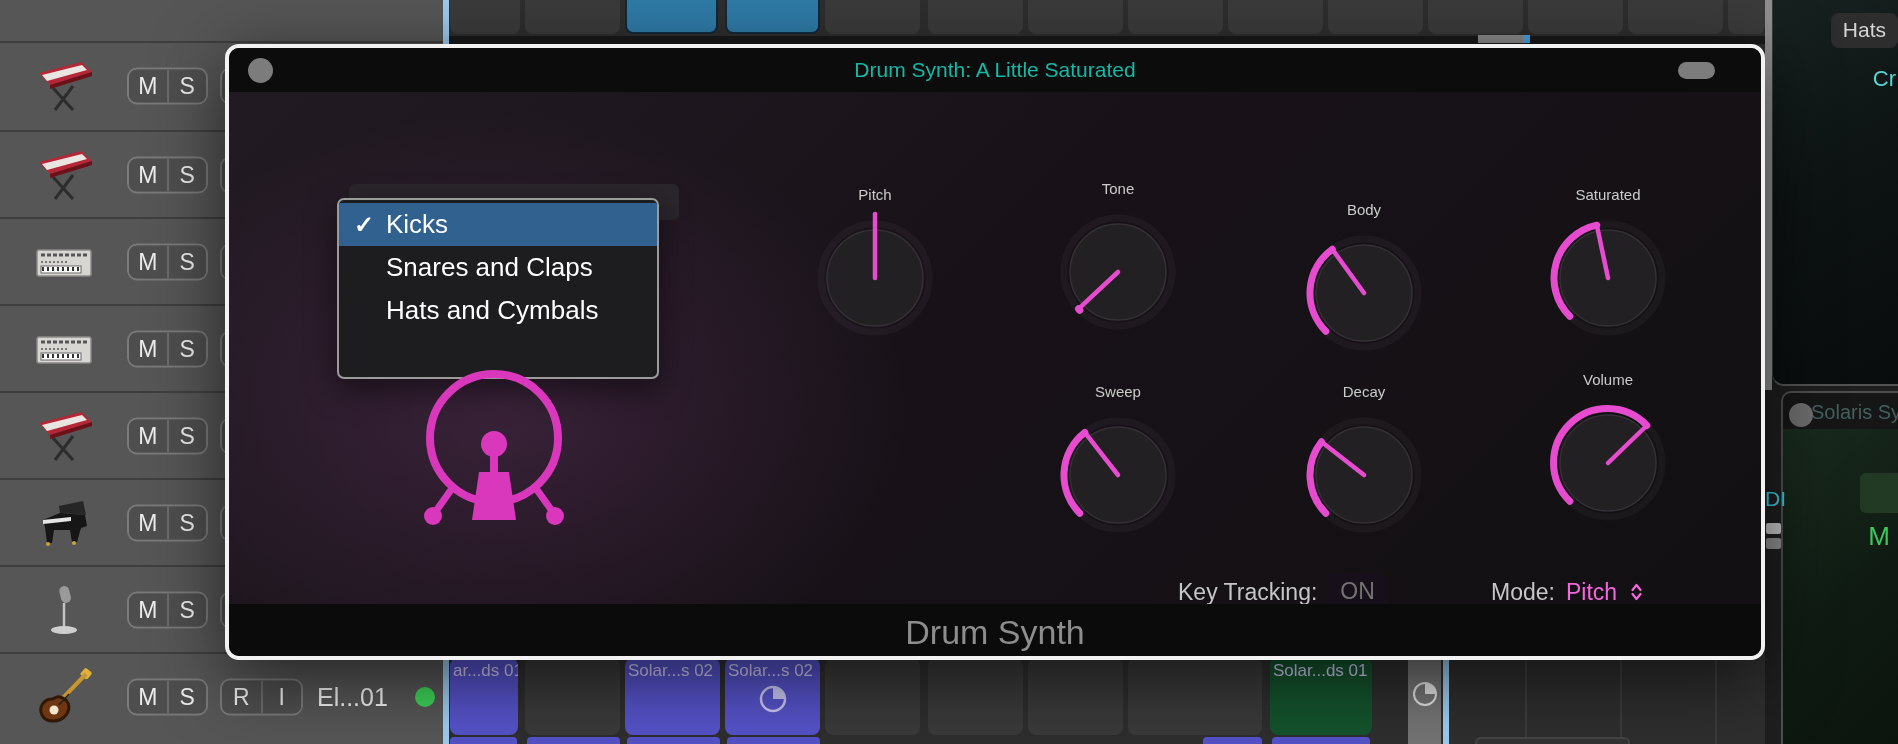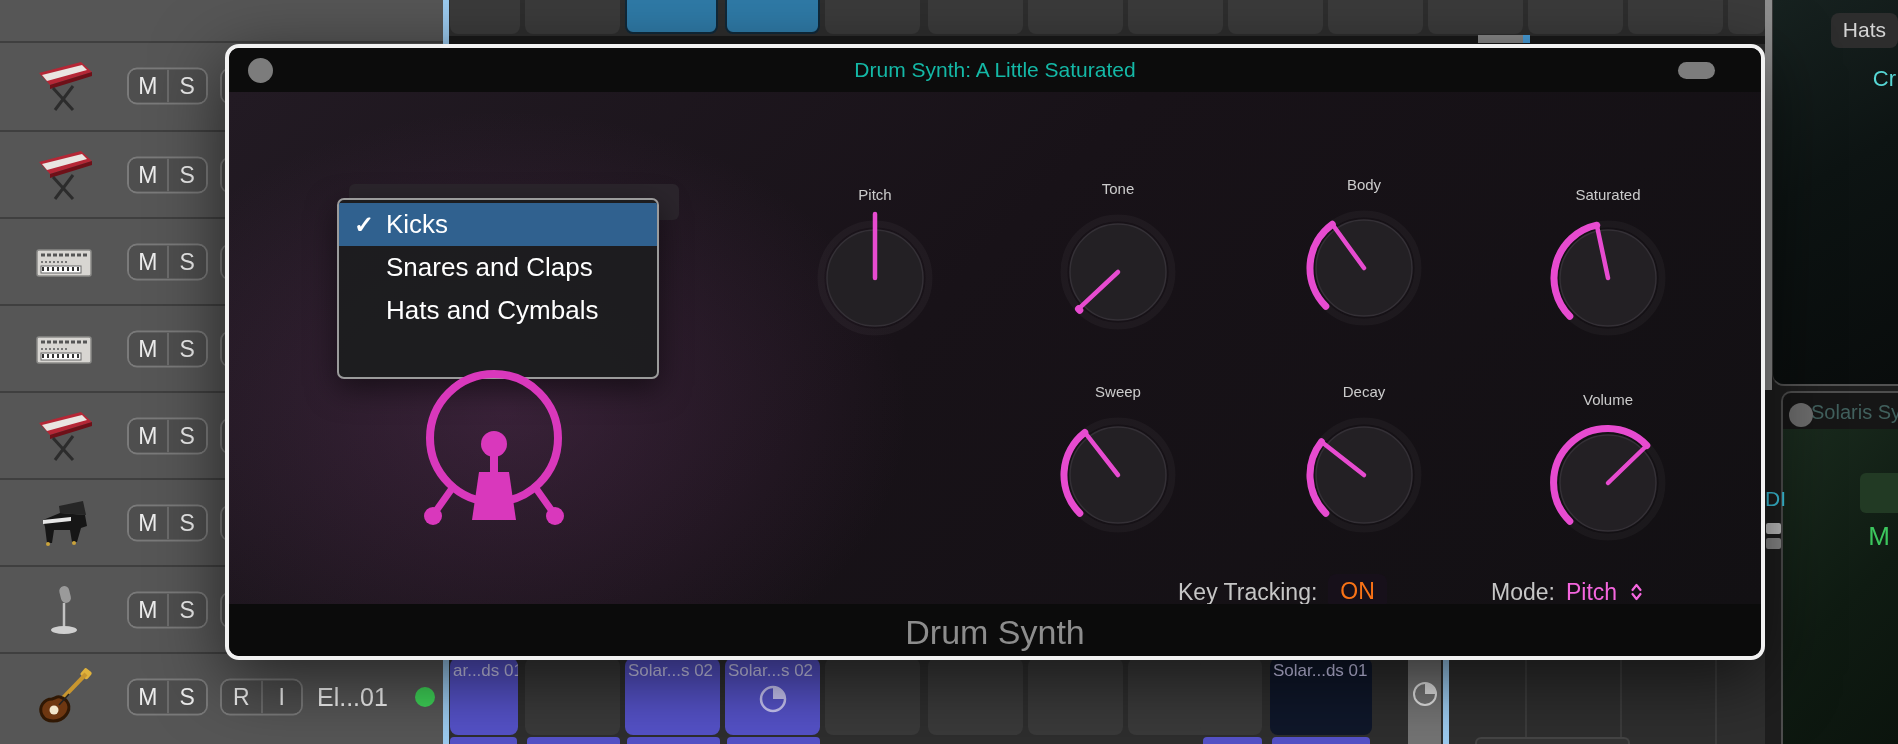--- a/index.html
+++ b/index.html
@@ -83,21 +83,21 @@
   .knob-label { height:26px; line-height:26px; color:#cbcbcb; font-size:15px; }
   .knob-svg { display:block; margin:0 auto; }
   .knob-base { fill:#232024; stroke:#343036; stroke-width:1.5; }
   .knob-track { fill:none; stroke:rgba(255,255,255,0.035); stroke-width:7; }
   .knob-arc { fill:none; stroke-width:7; stroke-linecap:round; }
   .knob-needle { stroke-width:4.5; stroke-linecap:round; }
 
   
   .kv-row { position:absolute; top:479px; height:42px; display:flex; align-items:center; gap:11px; }
   .kv-label { color:#c6c6c6; font-size:23px; }
-  .on-box { background:#17101a; border-radius:8px; padding:4px 12px 6px 12px; color:#f97316; font-size:23px; }
+  .on-box { background:#17101a; border-radius:8px; padding:4px 12px 6px 12px; color:#737373; font-size:23px; }
   .mono-value { color:#f466de; font-size:23px; }
   .stepper { display:inline-block; margin-left:2px; }
 
   
   svg { display:block; }
 </style>
 </head>
 <body>
 
 <div class="stage">
@@ -304,21 +304,21 @@
     </div>
     <div class="clip" style="left: 276px; width: 95px; background: rgb(85, 82, 200);">
       <span>Solar...s 02</span>
       <span class="loop-pie">
         <svg width="30" height="30" viewBox="0 0 30 30">
           <circle cx="15" cy="15" r="12" fill="none" stroke="#c9c6f4" stroke-width="2.5"></circle>
           <path d="M15 15 L15 3 A12 12 0 0 1 27 15 Z" fill="#c9c6f4"></path>
         </svg>
       </span>
     </div>
-    <div class="clip" style="left: 821px; width: 102px; background: #0f172a;">
+    <div class="clip" style="left: 821px; width: 102px; background: #14532d;">
       <span>Solar...ds 01</span>
     </div>
 
     <div class="gray-strip">
       <svg width="26" height="26" viewBox="0 0 26 26" style="margin:26px auto 0 auto">
         <circle cx="13" cy="13" r="11" fill="none" stroke="#e4e4e4" stroke-width="2"></circle>
         <path d="M13 13 L13 2 A11 11 0 0 1 24 13 Z" fill="#e4e4e4"></path>
       </svg>
     </div>
 
@@ -408,21 +408,21 @@
       </div>
       <div class="knob-unit" style="left:809px;top:84px">
         <div class="knob-label">Tone</div>
         <svg class="knob-svg" width="140" height="140">
           <circle class="knob-track" cx="70" cy="70" r="54"></circle>
           <circle class="knob-base" cx="70" cy="70" r="48"></circle>
           <path class="knob-arc" d="M 31.8 108.2 A 54 54 0 0 1 30.5 106.8" stroke="#e74bd0"></path>
           <line class="knob-needle" x1="70" y1="70" x2="30.5" y2="106.8" stroke="#e74bd0"></line>
         </svg>
       </div>
-      <div class="knob-unit" style="left:1055px;top:80px">
+      <div class="knob-unit" style="left:1055px;top:105px">
         <div class="knob-label">Body</div>
         <svg class="knob-svg" width="140" height="140">
           <circle class="knob-track" cx="70" cy="70" r="54"></circle>
           <circle class="knob-base" cx="70" cy="70" r="48"></circle>
           <path class="knob-arc" d="M 31.8 108.2 A 54 54 0 0 1 38.3 26.3" stroke="#e74bd0"></path>
           <line class="knob-needle" x1="70" y1="70" x2="38.3" y2="26.3" stroke="#e74bd0"></line>
         </svg>
       </div>
       <div class="knob-unit" style="left:1299px;top:90px">
         <div class="knob-label">Saturated</div>
@@ -445,21 +445,21 @@
       </div>
       <div class="knob-unit" style="left:809px;top:287px">
         <div class="knob-label">Sweep</div>
         <svg class="knob-svg" width="140" height="140">
           <circle class="knob-track" cx="70" cy="70" r="54"></circle>
           <circle class="knob-base" cx="70" cy="70" r="48"></circle>
           <path class="knob-arc" d="M 31.8 108.2 A 54 54 0 0 1 36.8 27.4" stroke="#e74bd0"></path>
           <line class="knob-needle" x1="70" y1="70" x2="36.8" y2="27.4" stroke="#e74bd0"></line>
         </svg>
       </div>
-      <div class="knob-unit" style="left:1299px;top:295px">
+      <div class="knob-unit" style="left:1299px;top:275px">
         <div class="knob-label">Volume</div>
         <svg class="knob-svg" width="140" height="140">
           <circle class="knob-track" cx="70" cy="70" r="54"></circle>
           <circle class="knob-base" cx="70" cy="70" r="48"></circle>
           <path class="knob-arc" d="M 31.8 108.2 A 54 54 0 1 1 108.8 32.5" stroke="#e74bd0"></path>
           <line class="knob-needle" x1="70" y1="70" x2="108.8" y2="32.5" stroke="#e74bd0"></line>
         </svg>
       </div>
 
       <div class="kv-row" style="left:949px">

